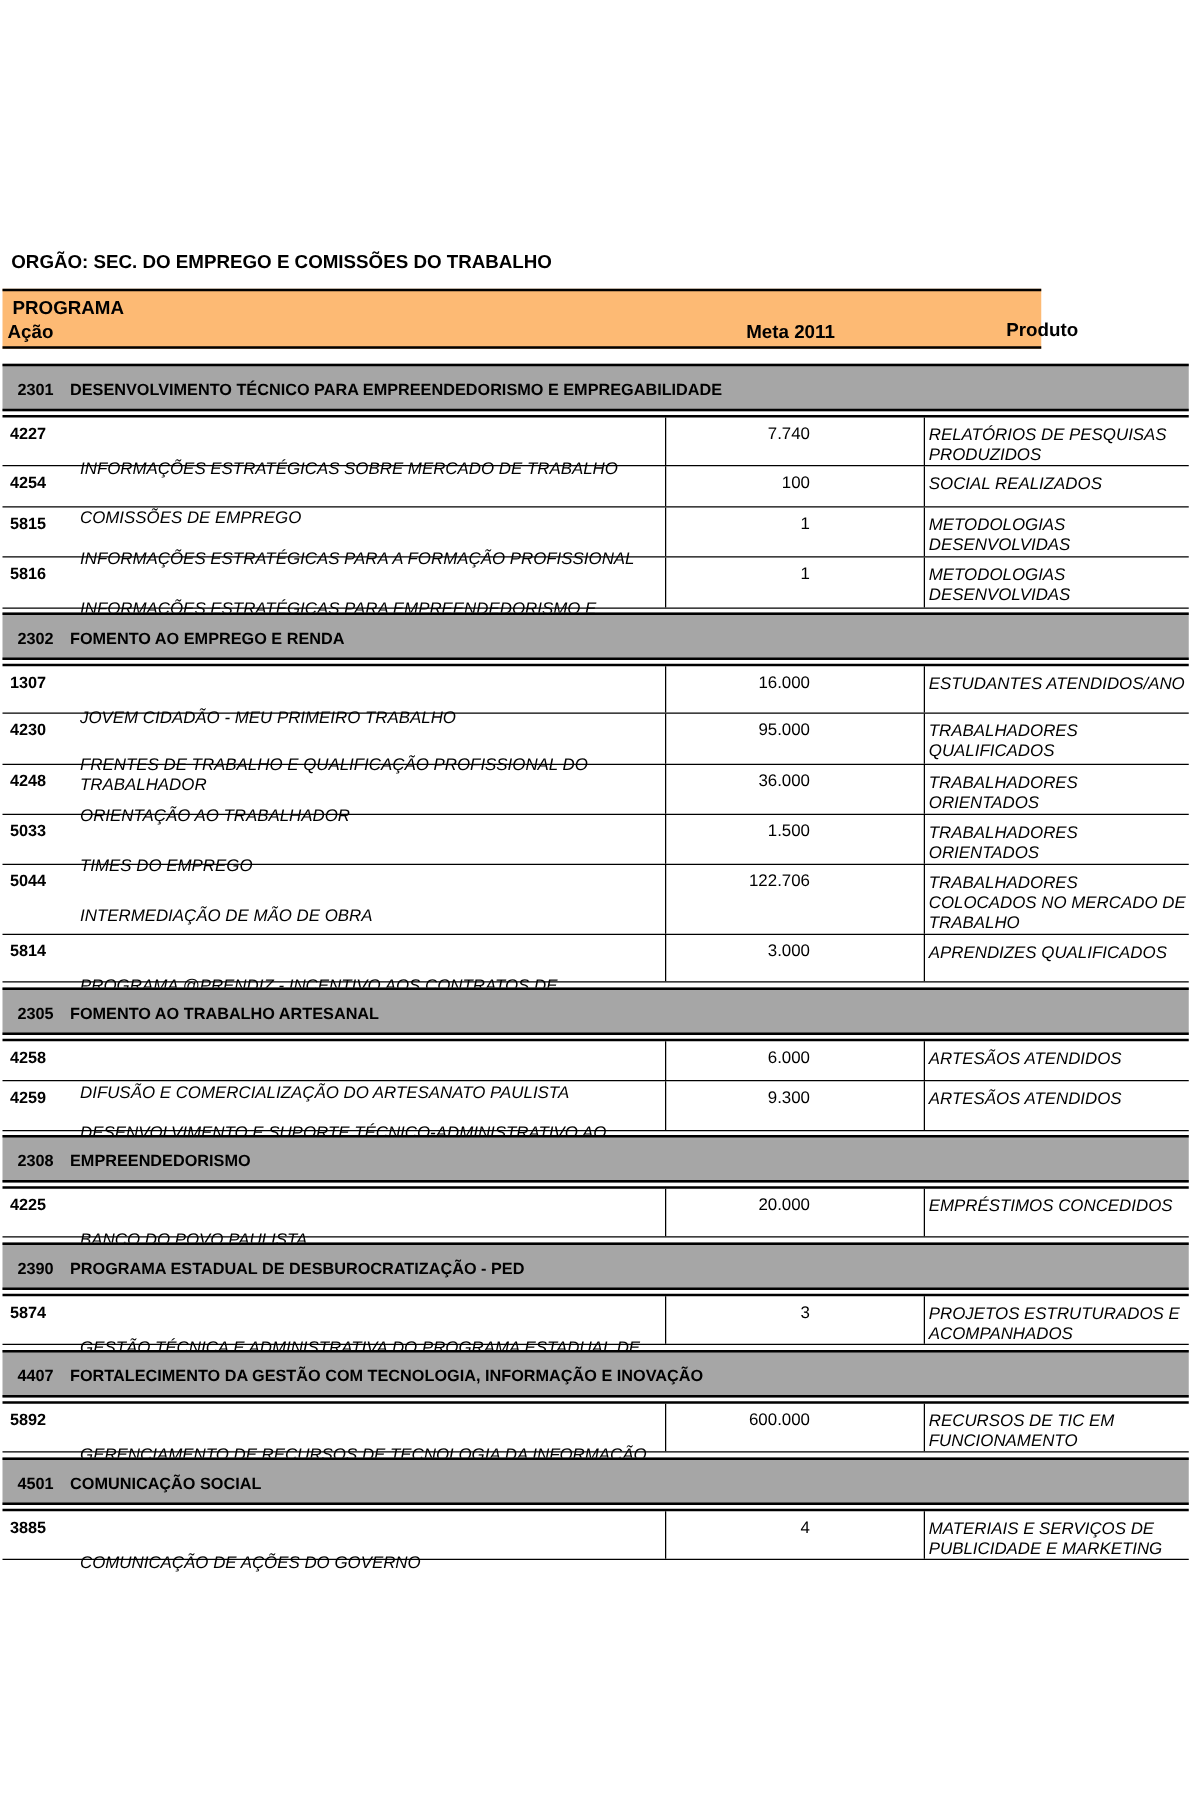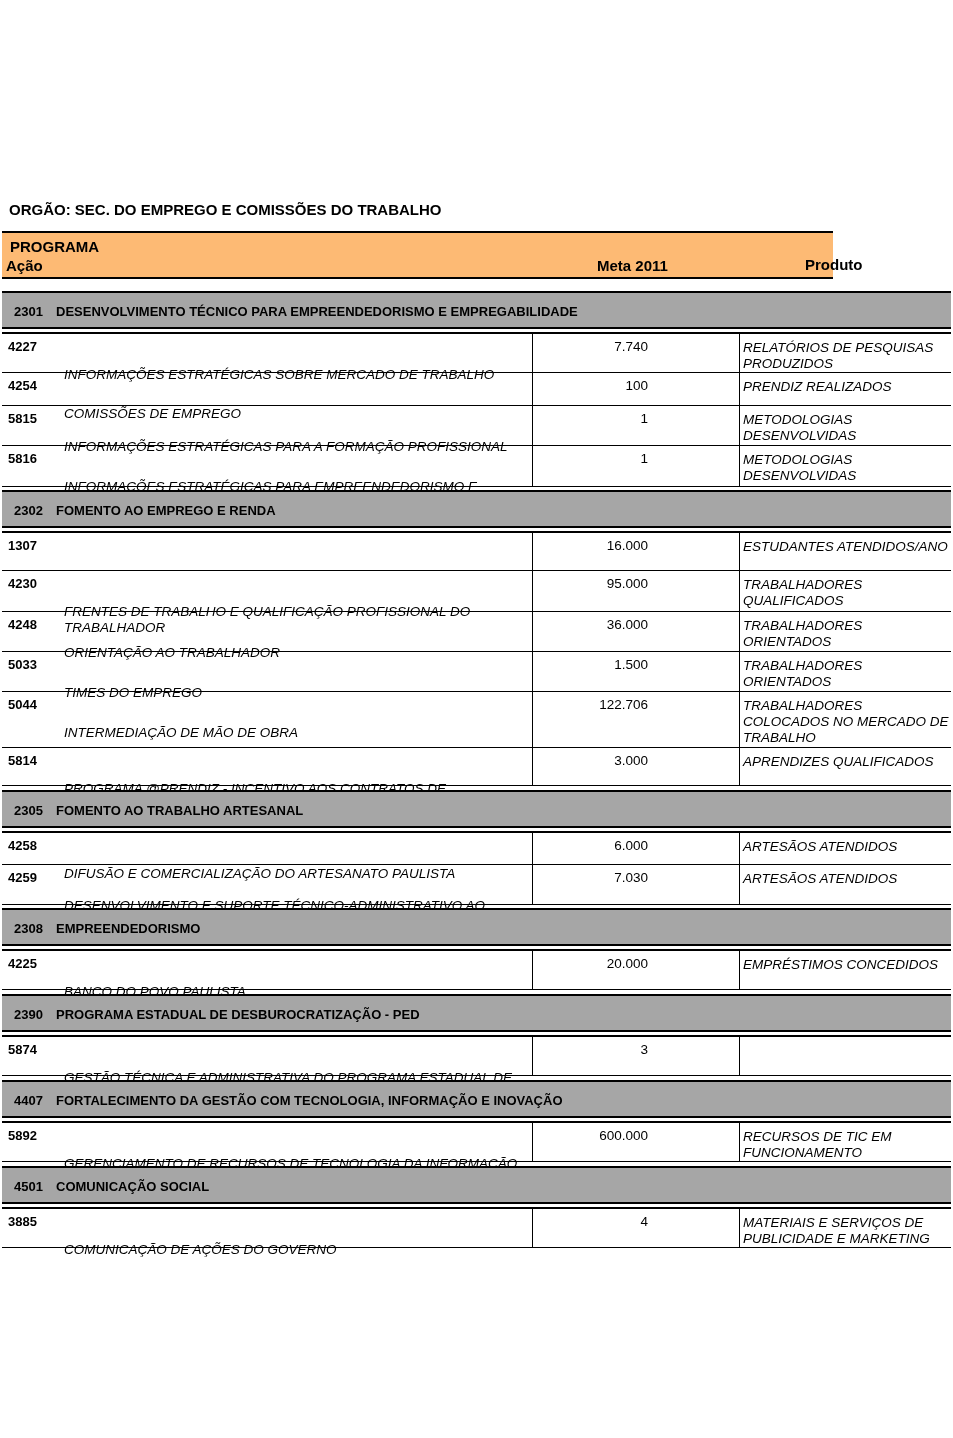--- a/index.html
+++ b/index.html
@@ -49,21 +49,21 @@
         <span class="ameta">7.740</span>
         <span class="vl2"></span>
         <span class="aprod">RELATÓRIOS DE PESQUISAS PRODUZIDOS</span>
       </div>
       <div class="act" style="top: 373px; height: 33px;">
         <span class="acode">4254</span>
         <span class="adesc">COMISSÕES DE EMPREGO</span>
         <span class="vl1"></span>
         <span class="ameta">100</span>
         <span class="vl2"></span>
-        <span class="aprod">PRENDIZ REALIZADOS</span>
+        <span class="aprod">SOCIAL REALIZADOS</span>
       </div>
       <div class="act" style="top: 406px; height: 40px;">
         <span class="acode">5815</span>
         <span class="adesc">INFORMAÇÕES ESTRATÉGICAS PARA A FORMAÇÃO PROFISSIONAL</span>
         <span class="vl1"></span>
         <span class="ameta">1</span>
         <span class="vl2"></span>
         <span class="aprod">METODOLOGIAS DESENVOLVIDAS</span>
       </div>
       <div class="act" style="top: 446px; height: 41px;">
@@ -73,20 +73,21 @@
         <span class="ameta">1</span>
         <span class="vl2"></span>
         <span class="aprod">METODOLOGIAS DESENVOLVIDAS</span>
       </div>
       <div class="prog-band" style="top: 490px;">
         <span class="code">2302</span>
         <span class="name">FOMENTO AO EMPREGO E RENDA</span>
       </div>
       <div class="act first" style="top: 531px; height: 40px;">
         <span class="acode">1307</span>
+        <span class="adesc">JOVEM CIDADÃO - MEU PRIMEIRO TRABALHO</span>
         <span class="vl1"></span>
         <span class="ameta">16.000</span>
         <span class="vl2"></span>
         <span class="aprod">ESTUDANTES ATENDIDOS/ANO</span>
       </div>
       <div class="act" style="top: 571px; height: 41px;">
         <span class="acode">4230</span>
         <span class="adesc">FRENTES DE TRABALHO E QUALIFICAÇÃO PROFISSIONAL DO TRABALHADOR</span>
         <span class="vl1"></span>
         <span class="ameta">95.000</span>
@@ -134,21 +135,21 @@
         <span class="adesc">DIFUSÃO E COMERCIALIZAÇÃO DO ARTESANATO PAULISTA</span>
         <span class="vl1"></span>
         <span class="ameta">6.000</span>
         <span class="vl2"></span>
         <span class="aprod">ARTESÃOS ATENDIDOS</span>
       </div>
       <div class="act" style="top: 865px; height: 40px;">
         <span class="acode">4259</span>
         <span class="adesc">DESENVOLVIMENTO E SUPORTE TÉCNICO-ADMINISTRATIVO AO ARTESÃO</span>
         <span class="vl1"></span>
-        <span class="ameta">7.030</span>
+        <span class="ameta">9.300</span>
         <span class="vl2"></span>
         <span class="aprod">ARTESÃOS ATENDIDOS</span>
       </div>
       <div class="prog-band" style="top: 908px;">
         <span class="code">2308</span>
         <span class="name">EMPREENDEDORISMO</span>
       </div>
       <div class="act first" style="top: 949px; height: 41px;">
         <span class="acode">4225</span>
         <span class="adesc">BANCO DO POVO PAULISTA</span>
@@ -160,20 +161,21 @@
       <div class="prog-band" style="top: 994px;">
         <span class="code">2390</span>
         <span class="name">PROGRAMA ESTADUAL DE DESBUROCRATIZAÇÃO - PED</span>
       </div>
       <div class="act first" style="top: 1035px; height: 41px;">
         <span class="acode">5874</span>
         <span class="adesc">GESTÃO TÉCNICA E ADMINISTRATIVA DO PROGRAMA ESTADUAL DE DESBUROCRATIZAÇÃO</span>
         <span class="vl1"></span>
         <span class="ameta">3</span>
         <span class="vl2"></span>
+        <span class="aprod">PROJETOS ESTRUTURADOS E ACOMPANHADOS</span>
       </div>
       <div class="prog-band" style="top: 1080px;">
         <span class="code">4407</span>
         <span class="name">FORTALECIMENTO DA GESTÃO COM TECNOLOGIA, INFORMAÇÃO E INOVAÇÃO</span>
       </div>
       <div class="act first" style="top: 1121px; height: 41px;">
         <span class="acode">5892</span>
         <span class="adesc">GERENCIAMENTO DE RECURSOS DE TECNOLOGIA DA INFORMAÇÃO E COMUNICAÇÃO</span>
         <span class="vl1"></span>
         <span class="ameta">600.000</span>

